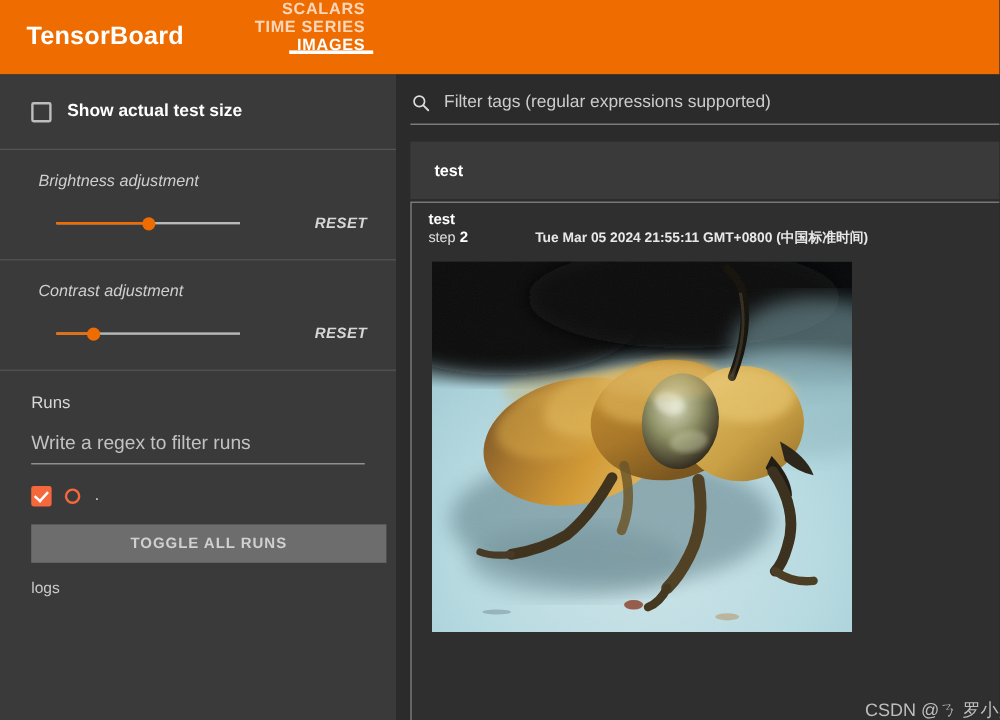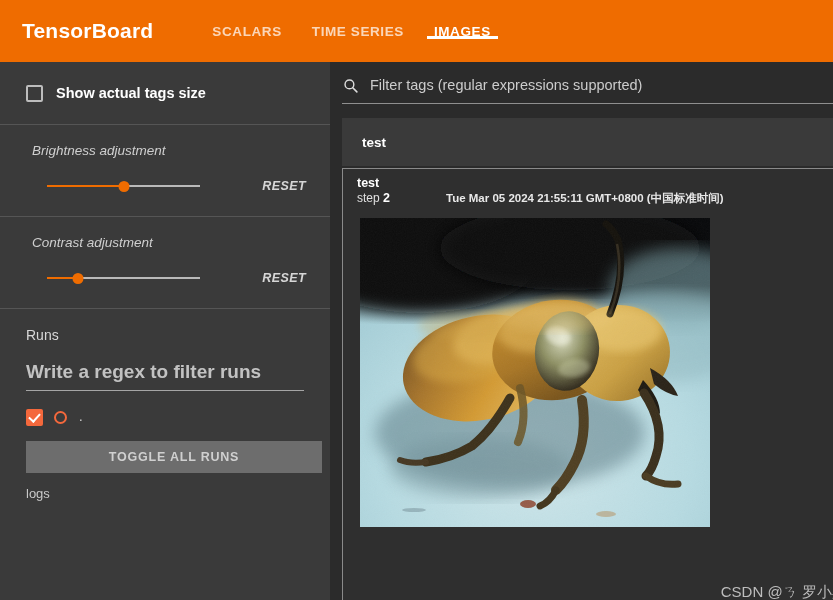--- a/index.html
+++ b/index.html
@@ -28,23 +28,24 @@
   .brand {
     font-size: 21px;
     font-weight: bold;
     color: #ffffff;
     margin-left: 22px;
     letter-spacing: .2px;
     white-space: nowrap;
   }
   .tabs {
     display: flex;
-    align-items: center;
+    align-items: flex-end;
     height: 100%;
     margin-left: 44px;
+    flex-direction: column;
   }
   .tab {
     display: flex;
     align-items: center;
     padding: 0 15px;
     font-size: 13.5px;
     font-weight: bold;
     letter-spacing: .6px;
     color: rgba(255,255,255,.72);
     cursor: pointer;
@@ -167,30 +168,29 @@
 
   .runs-block {
     padding: 18px 24px 0 26px;
   }
   .runs-title {
     font-size: 14px;
     color: #d8d8d8;
     margin-bottom: 18px;
   }
   .runs-filter {
-    font-size: 19px;
+    font-size: 16px;
     color: #c2c2c2;
     border: none;
     border-bottom: 1px solid #a5a5a5;
     background: transparent;
     outline: none;
     width: 278px;
     padding: 0 0 7px 0;
     font-family: "Liberation Sans", sans-serif;
-    font-weight: bold;
   }
   .runs-filter::placeholder { color: #c2c2c2; opacity: 1; }
 
   .run-row {
     display: flex;
     align-items: center;
     margin-top: 16px;
     height: 20px;
   }
   .run-chk {
@@ -366,21 +366,21 @@
     <div class="tab active">IMAGES</div>
   </div>
 </div>
 
 <div class="body-area">
 
   <div class="sidebar">
 
     <div class="chk-row">
       <span class="chk-box"></span>
-      <span class="chk-label">Show actual tags size</span>
+      <span class="chk-label">Show actual test size</span>
     </div>
 
     <div class="divider"></div>
 
     <div class="adj-block">
       <div class="adj-title">Brightness adjustment</div>
       <div class="slider-row">
         <div class="slider">
           <div class="track"></div>
           <div class="track-fill" style="width:50%"></div>

